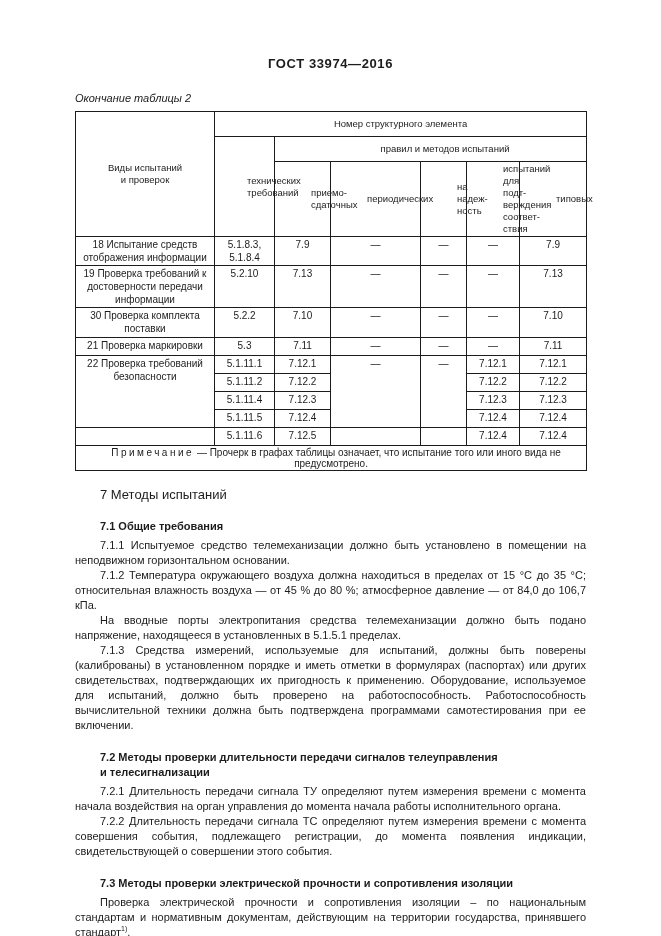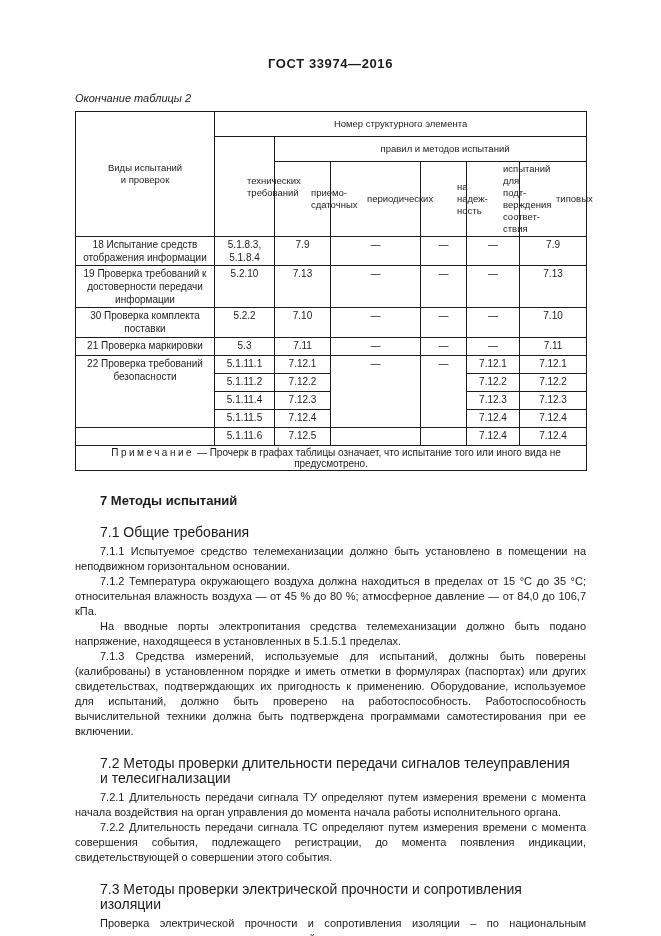--- a/index.html
+++ b/index.html
@@ -69,28 +69,28 @@
   td.note-cell {
     text-align:left;
     height:25px;
     padding:3px 4px 4px 4px;
     text-indent:10px;
     line-height:11px;
     white-space:normal;
   }
   .note-label { letter-spacing:2.5px; }
   .sec-title {
-    margin:22px 0 0 25px;
+    margin:16px 0 0 25px;
     font-size:13px;
-    font-weight:bold;
+    font-weight:normal;
   }
   .sub-title {
     margin:17px 0 4px 25px;
-    font-size:14px;
-    font-weight:normal;
+    font-size:11px;
+    font-weight:bold;
     line-height:15px;
     white-space:pre-line;
   }
   .para {
     font-size:11px;
     line-height:15px;
     text-align:justify;
     text-indent:25px;
   }
   sup { font-size:7px; line-height:0; }

